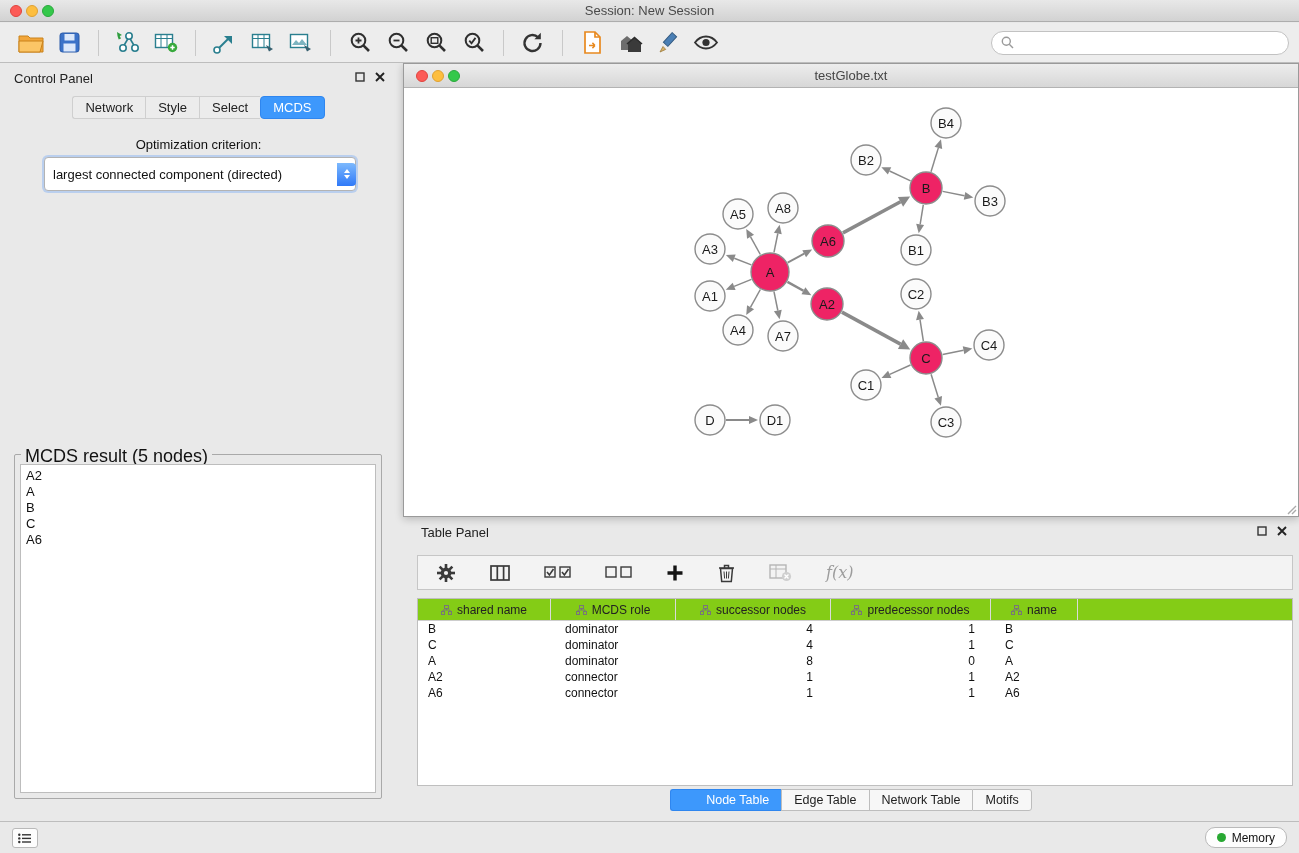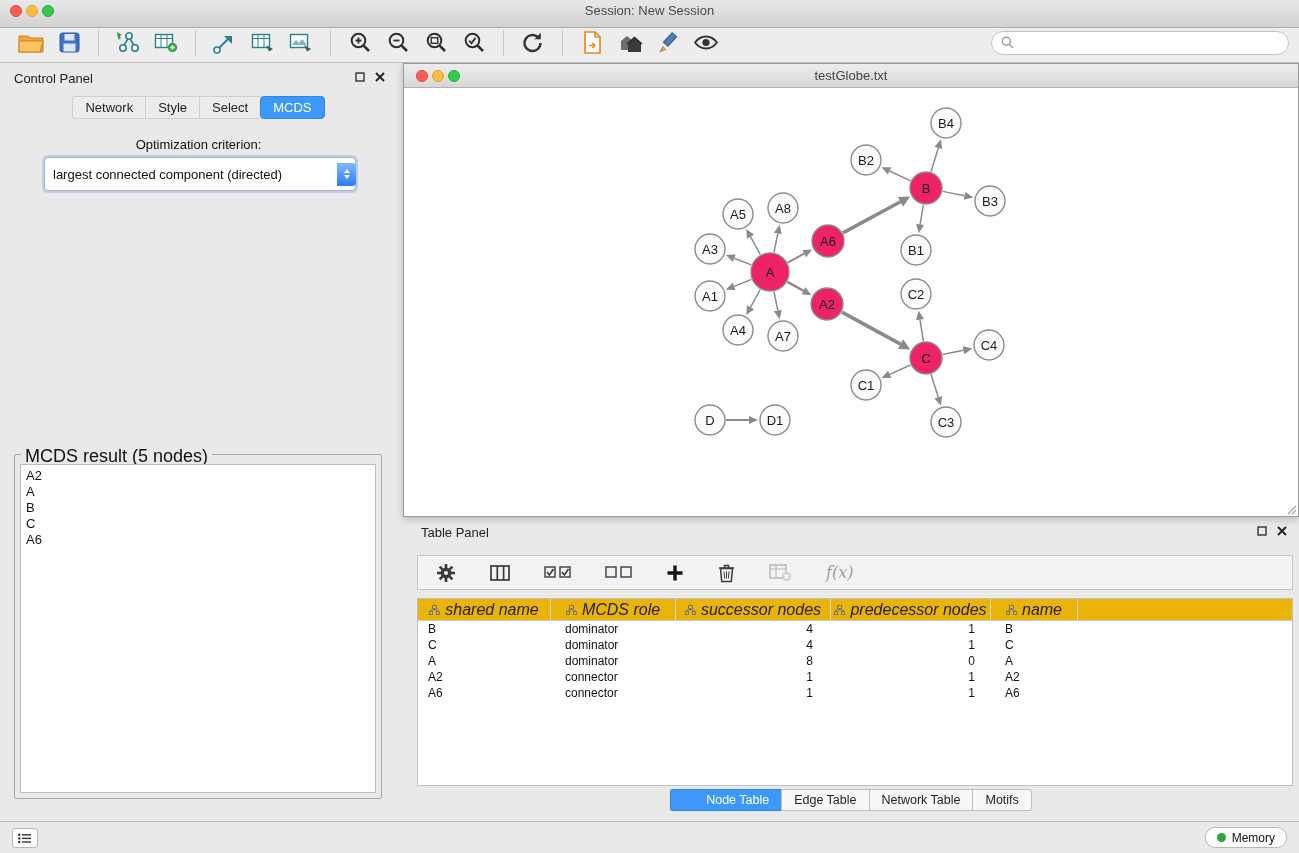--- a/index.html
+++ b/index.html
@@ -1,20 +1,20 @@
 <!DOCTYPE html>
 <html><head>
 <meta charset="utf-8">
 <style>
 *{box-sizing:border-box;margin:0;padding:0;}
 html,body{width:1299px;height:853px;}
 body{position:relative;font-family:"Liberation Sans","DejaVu Sans",sans-serif;background:#e9e9e9;overflow:hidden;font-size:13px;color:#1a1a1a;}
 
 
-#titlebar{position:absolute;left:0;top:0;width:1299px;height:28px;background:linear-gradient(#e8e8e8,#d2d2d2);border-bottom:1px solid #adadad;z-index:30;}
+#titlebar{position:absolute;left:0;top:0;width:1299px;height:22px;background:linear-gradient(#e8e8e8,#d2d2d2);border-bottom:1px solid #adadad;z-index:30;}
 .tl{position:absolute;top:5px;width:12px;height:12px;border-radius:50%;}
 .tl.red{background:#fc5b57;border:1px solid #e0443e;}
 .tl.yellow{background:#fdbe3f;border:1px solid #dfa133;}
 .tl.green{background:#34c84a;border:1px solid #2ba83d;}
 .tb-title{position:absolute;left:0;right:0;top:3px;text-align:center;color:#4a4a4a;font-size:13px;}
 
 
 #toolbar{position:absolute;left:0;top:23px;width:1299px;height:40px;background:#ededed;border-bottom:1px solid #bdbdbd;display:flex;align-items:center;padding-left:12px;z-index:25;}
 .tb-btn{min-width:34px;height:32px;display:flex;align-items:center;justify-content:center;margin:0 2px;border-radius:4px;}
 .tb-sep{width:1px;height:26px;background:#c9c9c9;margin:0 10px;}
@@ -53,21 +53,21 @@
 .nw-title{text-align:center;line-height:24px;font-size:13px;color:#454545;}
 .nw-canvas{position:absolute;left:0;top:25px;right:0;bottom:0;background:#fff;overflow:hidden;}
 .resize-corner{position:absolute;right:1px;bottom:1px;}
 
 
 #table-panel{position:absolute;left:403px;top:517px;width:896px;height:303px;background:#e9e9e9;}
 .tp-toolbar{position:absolute;left:14px;top:38px;width:876px;height:35px;background:#f3f3f3;border:1px solid #c6c6c6;display:flex;align-items:center;gap:34px;padding-left:18px;}
 .tp-icon{display:flex;align-items:center;justify-content:center;}
 .fx-label{font-family:"DejaVu Serif","Liberation Serif",serif;font-style:italic;color:#9c9c9c;font-size:16px;}
 .tp-table{position:absolute;left:14px;top:81px;width:876px;height:188px;background:#fff;border:1px solid #bfbfbf;overflow:hidden;}
-.tp-header{display:flex;height:22px;background:#eab308;border-bottom:1px solid #cdcdcd;font-size:16px;color:#222;font-style:italic;}
+.tp-header{display:flex;height:22px;background:#84cc16;border-bottom:1px solid #cdcdcd;font-size:12px;color:#222;}
 .tp-hcell{display:flex;align-items:center;justify-content:center;gap:5px;border-right:1px solid #dadada;}
 .tp-hcell.filler{flex:1;border-right:none;}
 .tp-row{display:flex;height:16px;font-size:12px;align-items:center;color:#111;}
 .tp-cell{overflow:hidden;white-space:nowrap;}
 .c0{width:133px;}.c1{width:125px;}.c2{width:155px;}.c3{width:160px;}.c4{width:87px;}
 .tp-cell.c0{padding-left:10px;}
 .tp-cell.c1{padding-left:14px;}
 .tp-cell.c2{text-align:right;padding-right:18px;}
 .tp-cell.c3{text-align:right;padding-right:16px;}
 .tp-cell.c4{padding-left:14px;}

